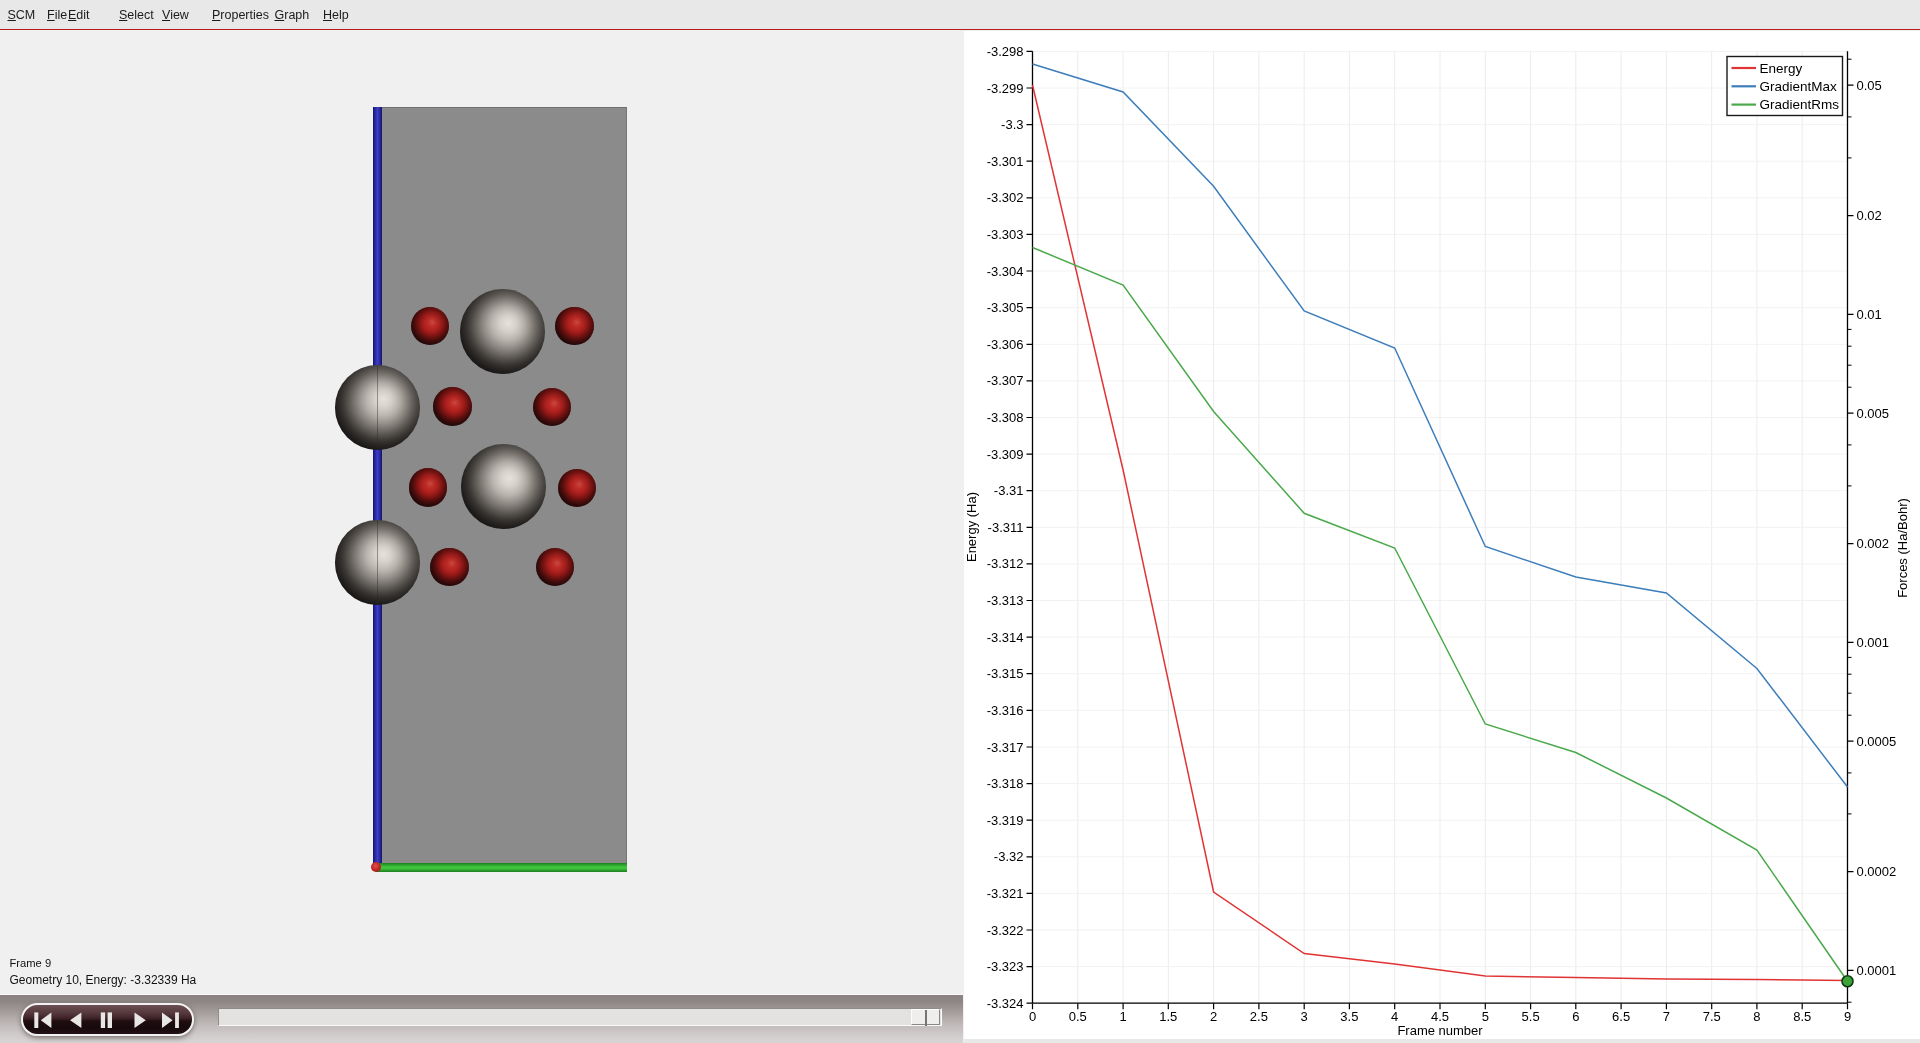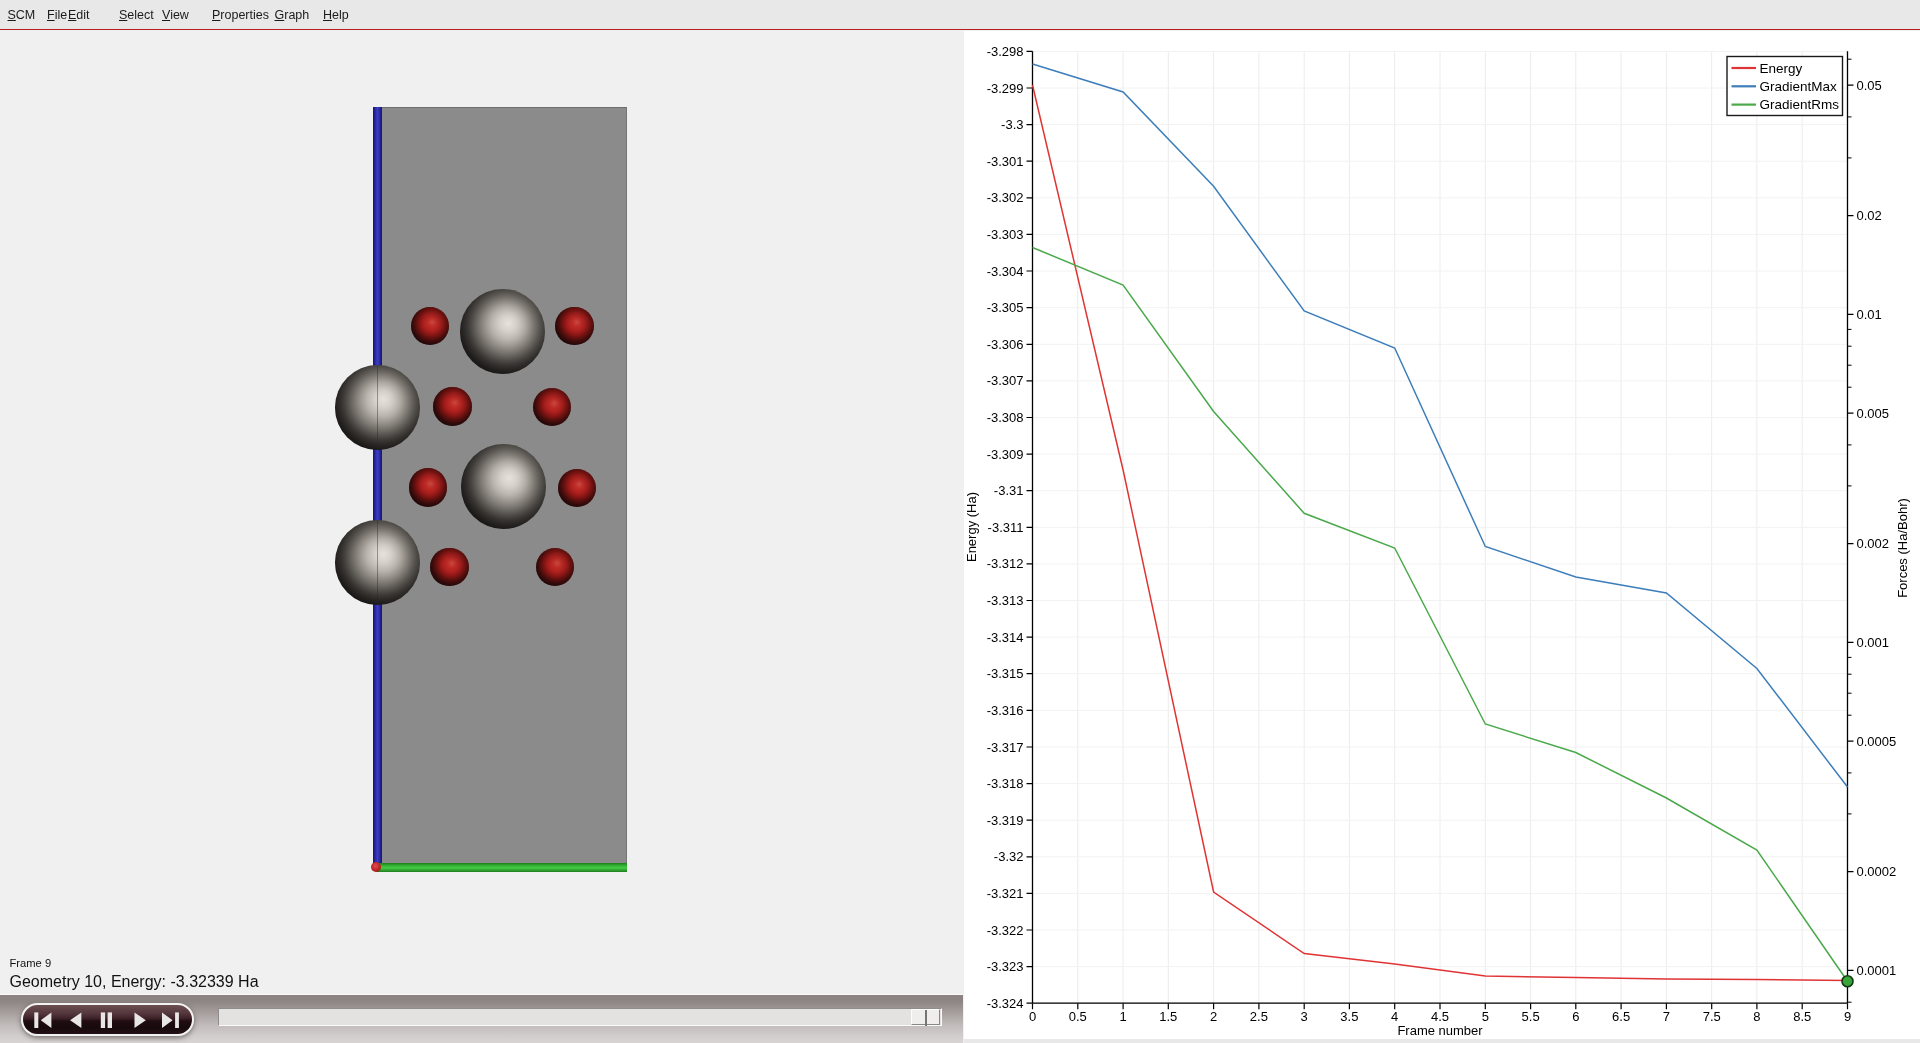--- a/index.html
+++ b/index.html
@@ -40,21 +40,21 @@
       <div style="position:absolute;left:557.7px;top:468.7px;width:38.6px;height:38.6px;border-radius:50%;background:radial-gradient(circle 25px at 56% 40%, #c94a42 0%, #c02c27 18%, #ad201e 38%, #8a1715 55%, #5a1110 72%, #320c0c 88%, #1f0909 100%);box-shadow:inset 0 0 11px 3px rgba(25,6,6,0.5);"></div>
       <div style="position:absolute;left:430.2px;top:547.7px;width:38.6px;height:38.6px;border-radius:50%;background:radial-gradient(circle 25px at 56% 40%, #c94a42 0%, #c02c27 18%, #ad201e 38%, #8a1715 55%, #5a1110 72%, #320c0c 88%, #1f0909 100%);box-shadow:inset 0 0 11px 3px rgba(25,6,6,0.5);"></div>
       <div style="position:absolute;left:535.7px;top:547.7px;width:38.6px;height:38.6px;border-radius:50%;background:radial-gradient(circle 25px at 56% 40%, #c94a42 0%, #c02c27 18%, #ad201e 38%, #8a1715 55%, #5a1110 72%, #320c0c 88%, #1f0909 100%);box-shadow:inset 0 0 11px 3px rgba(25,6,6,0.5);"></div>
       <div style="position:absolute;left:335.0px;top:364.5px;width:85.0px;height:85.0px;border-radius:50%;background:radial-gradient(circle 56px at 57% 40%, #e6e2dc 0%, #d6d2cb 15%, #bab5ae 30%, #958f89 45%, #6c6863 60%, #413e3b 76%, #232120 90%, #181716 100%);box-shadow:inset 0 0 19px 6px rgba(22,20,18,0.5);"></div>
       <div style="position:absolute;left:334.5px;top:519.5px;width:85.0px;height:85.0px;border-radius:50%;background:radial-gradient(circle 56px at 57% 40%, #e6e2dc 0%, #d6d2cb 15%, #bab5ae 30%, #958f89 45%, #6c6863 60%, #413e3b 76%, #232120 90%, #181716 100%);box-shadow:inset 0 0 19px 6px rgba(22,20,18,0.5);"></div>
       <div style="position:absolute;left:377px;top:365px;width:1px;height:84px;background:rgba(45,40,36,0.42);"></div>
       <div style="position:absolute;left:376.5px;top:520px;width:1px;height:84px;background:rgba(45,40,36,0.42);"></div>
   </div>
 
   <div style="position:absolute;left:9.5px;top:925.5px;font-size:11.2px;color:#111;">Frame 9</div>
-  <div style="position:absolute;left:9.5px;top:941.5px;font-size:16px;color:#111;">Geometry 10, Energy: -3.32339 Ha</div>
+  <div style="position:absolute;left:9.5px;top:941.5px;font-size:12px;color:#111;">Geometry 10, Energy: -3.32339 Ha</div>
 </div>
 
 <div style="position:absolute;left:0;top:993.5px;width:963px;height:49.5px;border-top:1.5px solid #fafafa;background:linear-gradient(180deg,#8b8281 0%,#8e8684 14%,#a9a2a0 40%,#c3bebd 65%,#d1cdcc 85%,#d7d4d3 100%);">
 
   <div style="position:absolute;left:21px;top:8px;width:173px;height:33px;border-radius:17px;border:2.5px solid #f2f2f2;background:linear-gradient(180deg,#6b4f52 0%,#53363b 30%,#391f24 48%,#200d11 55%,#170a0c 78%,#221015 100%);box-shadow:0 2px 5px rgba(40,30,28,0.5);">
     <svg width="168" height="28" viewBox="0 0 168 28" style="position:absolute;left:0;top:0;">
       <g fill="#e9e6e6">
         <rect x="11.3" y="7.4" width="4" height="15.6"></rect>
         <path d="M28.4 7.4 L17.8 15.2 L28.4 23 Z"></path>
         <path d="M58.4 7.4 L47.1 15.2 L58.4 23 Z"></path>

